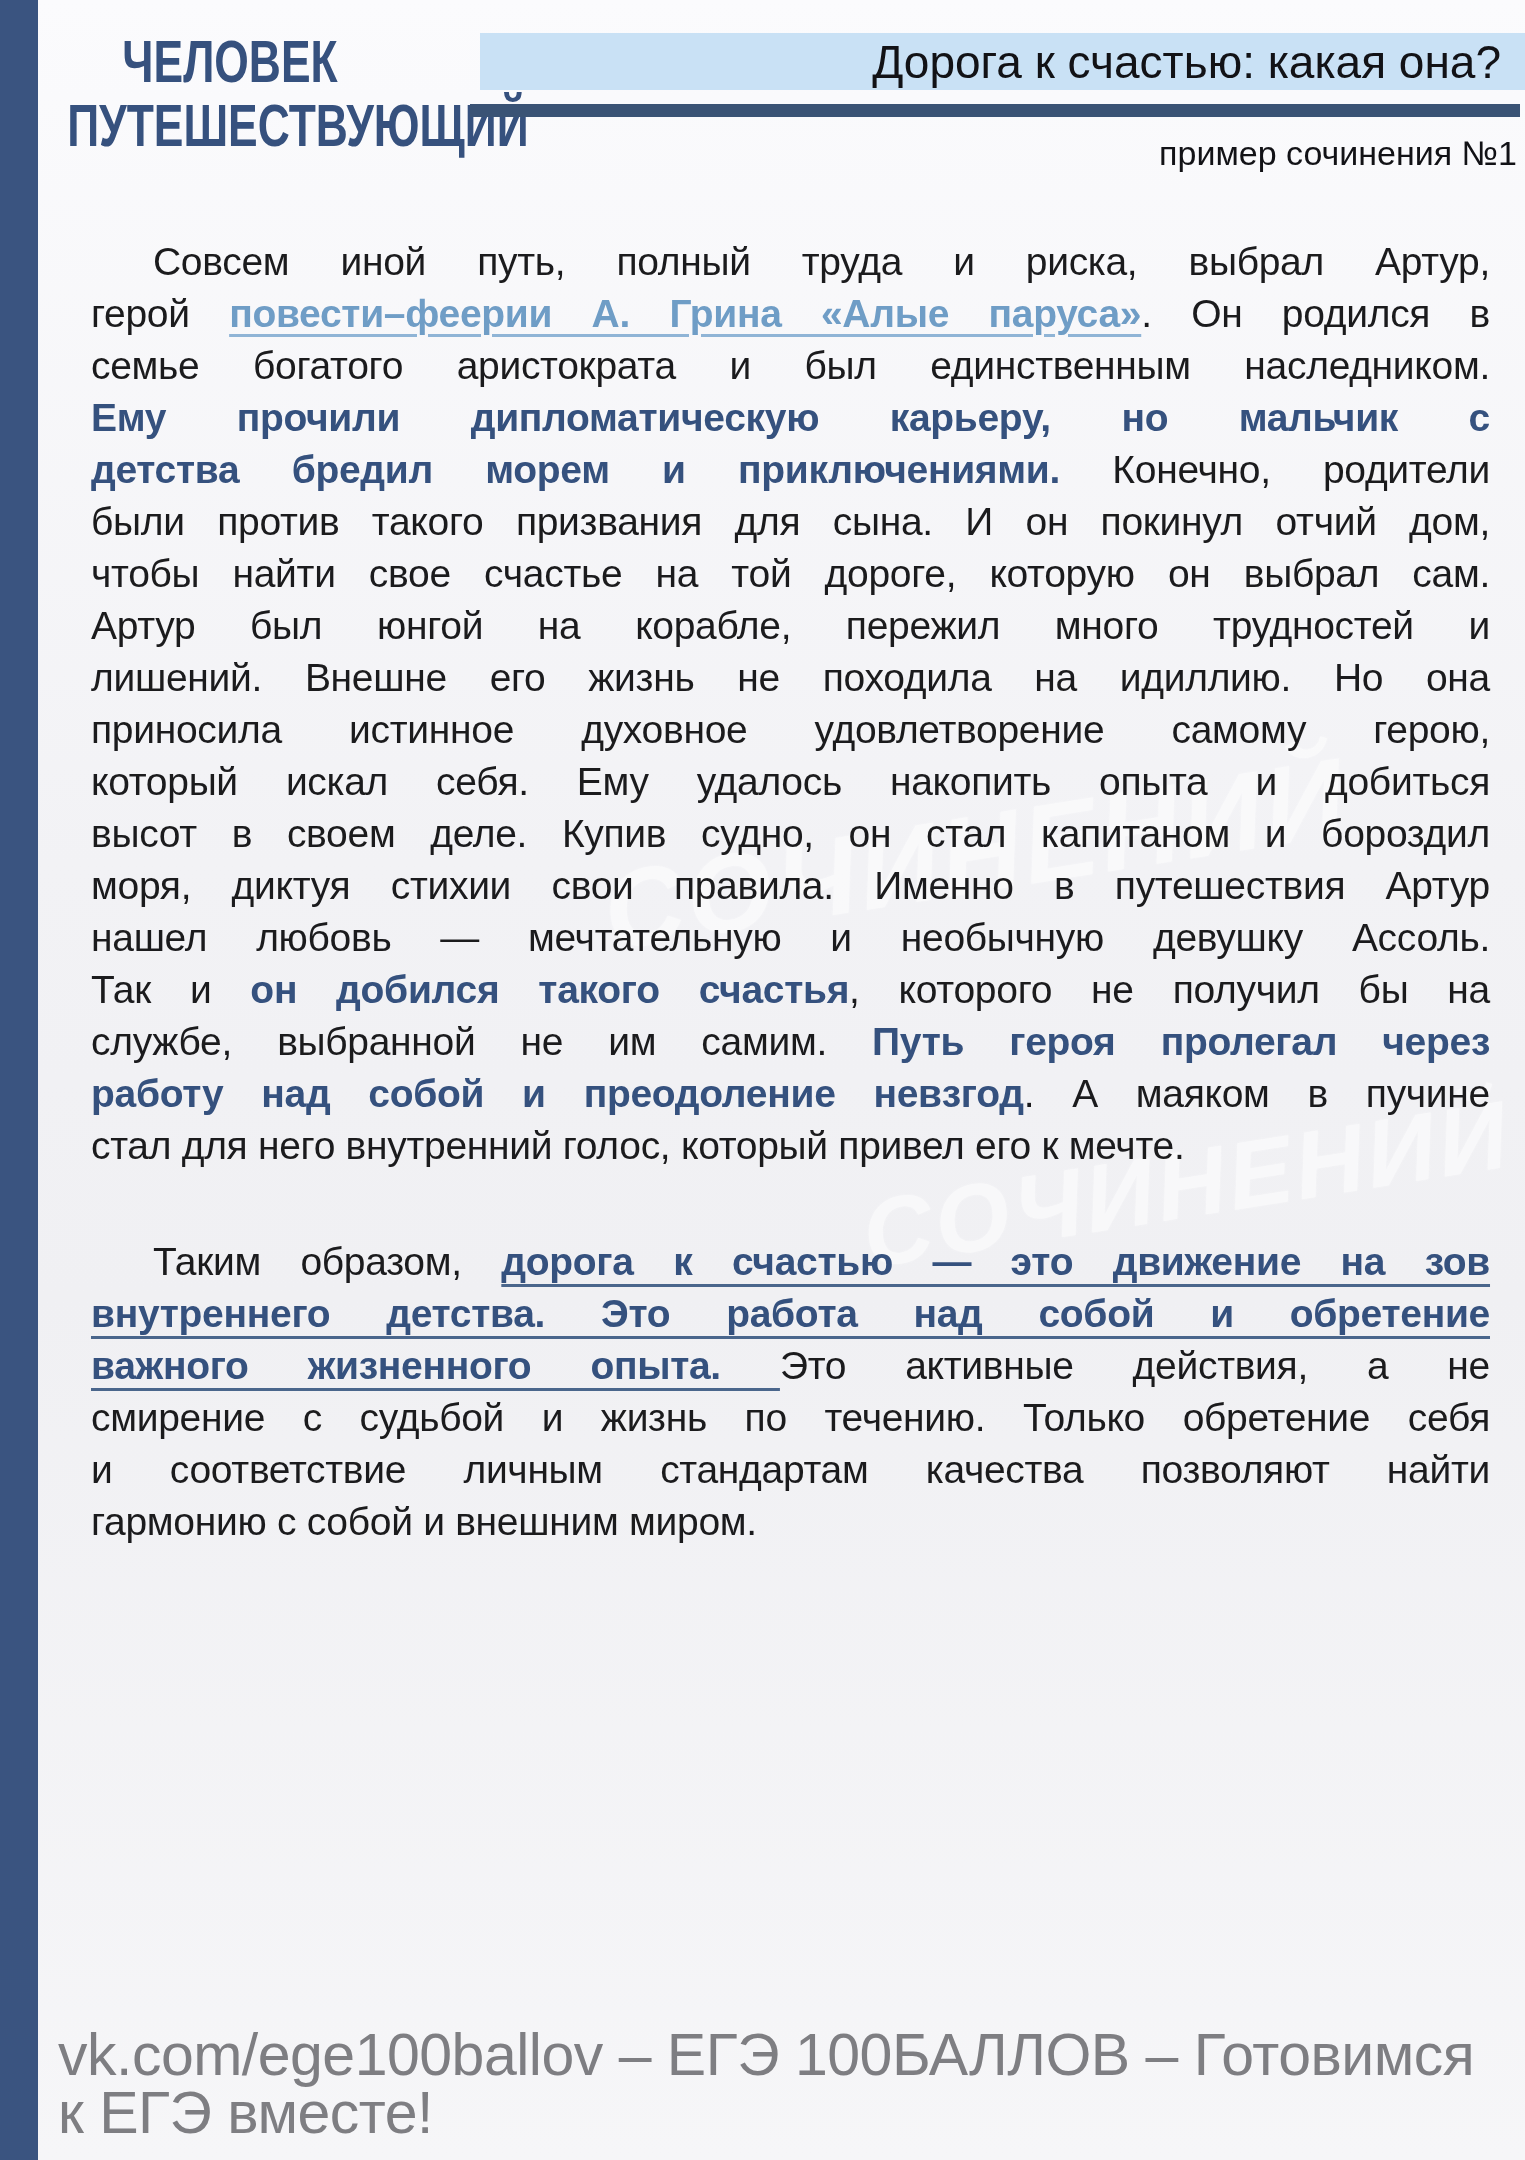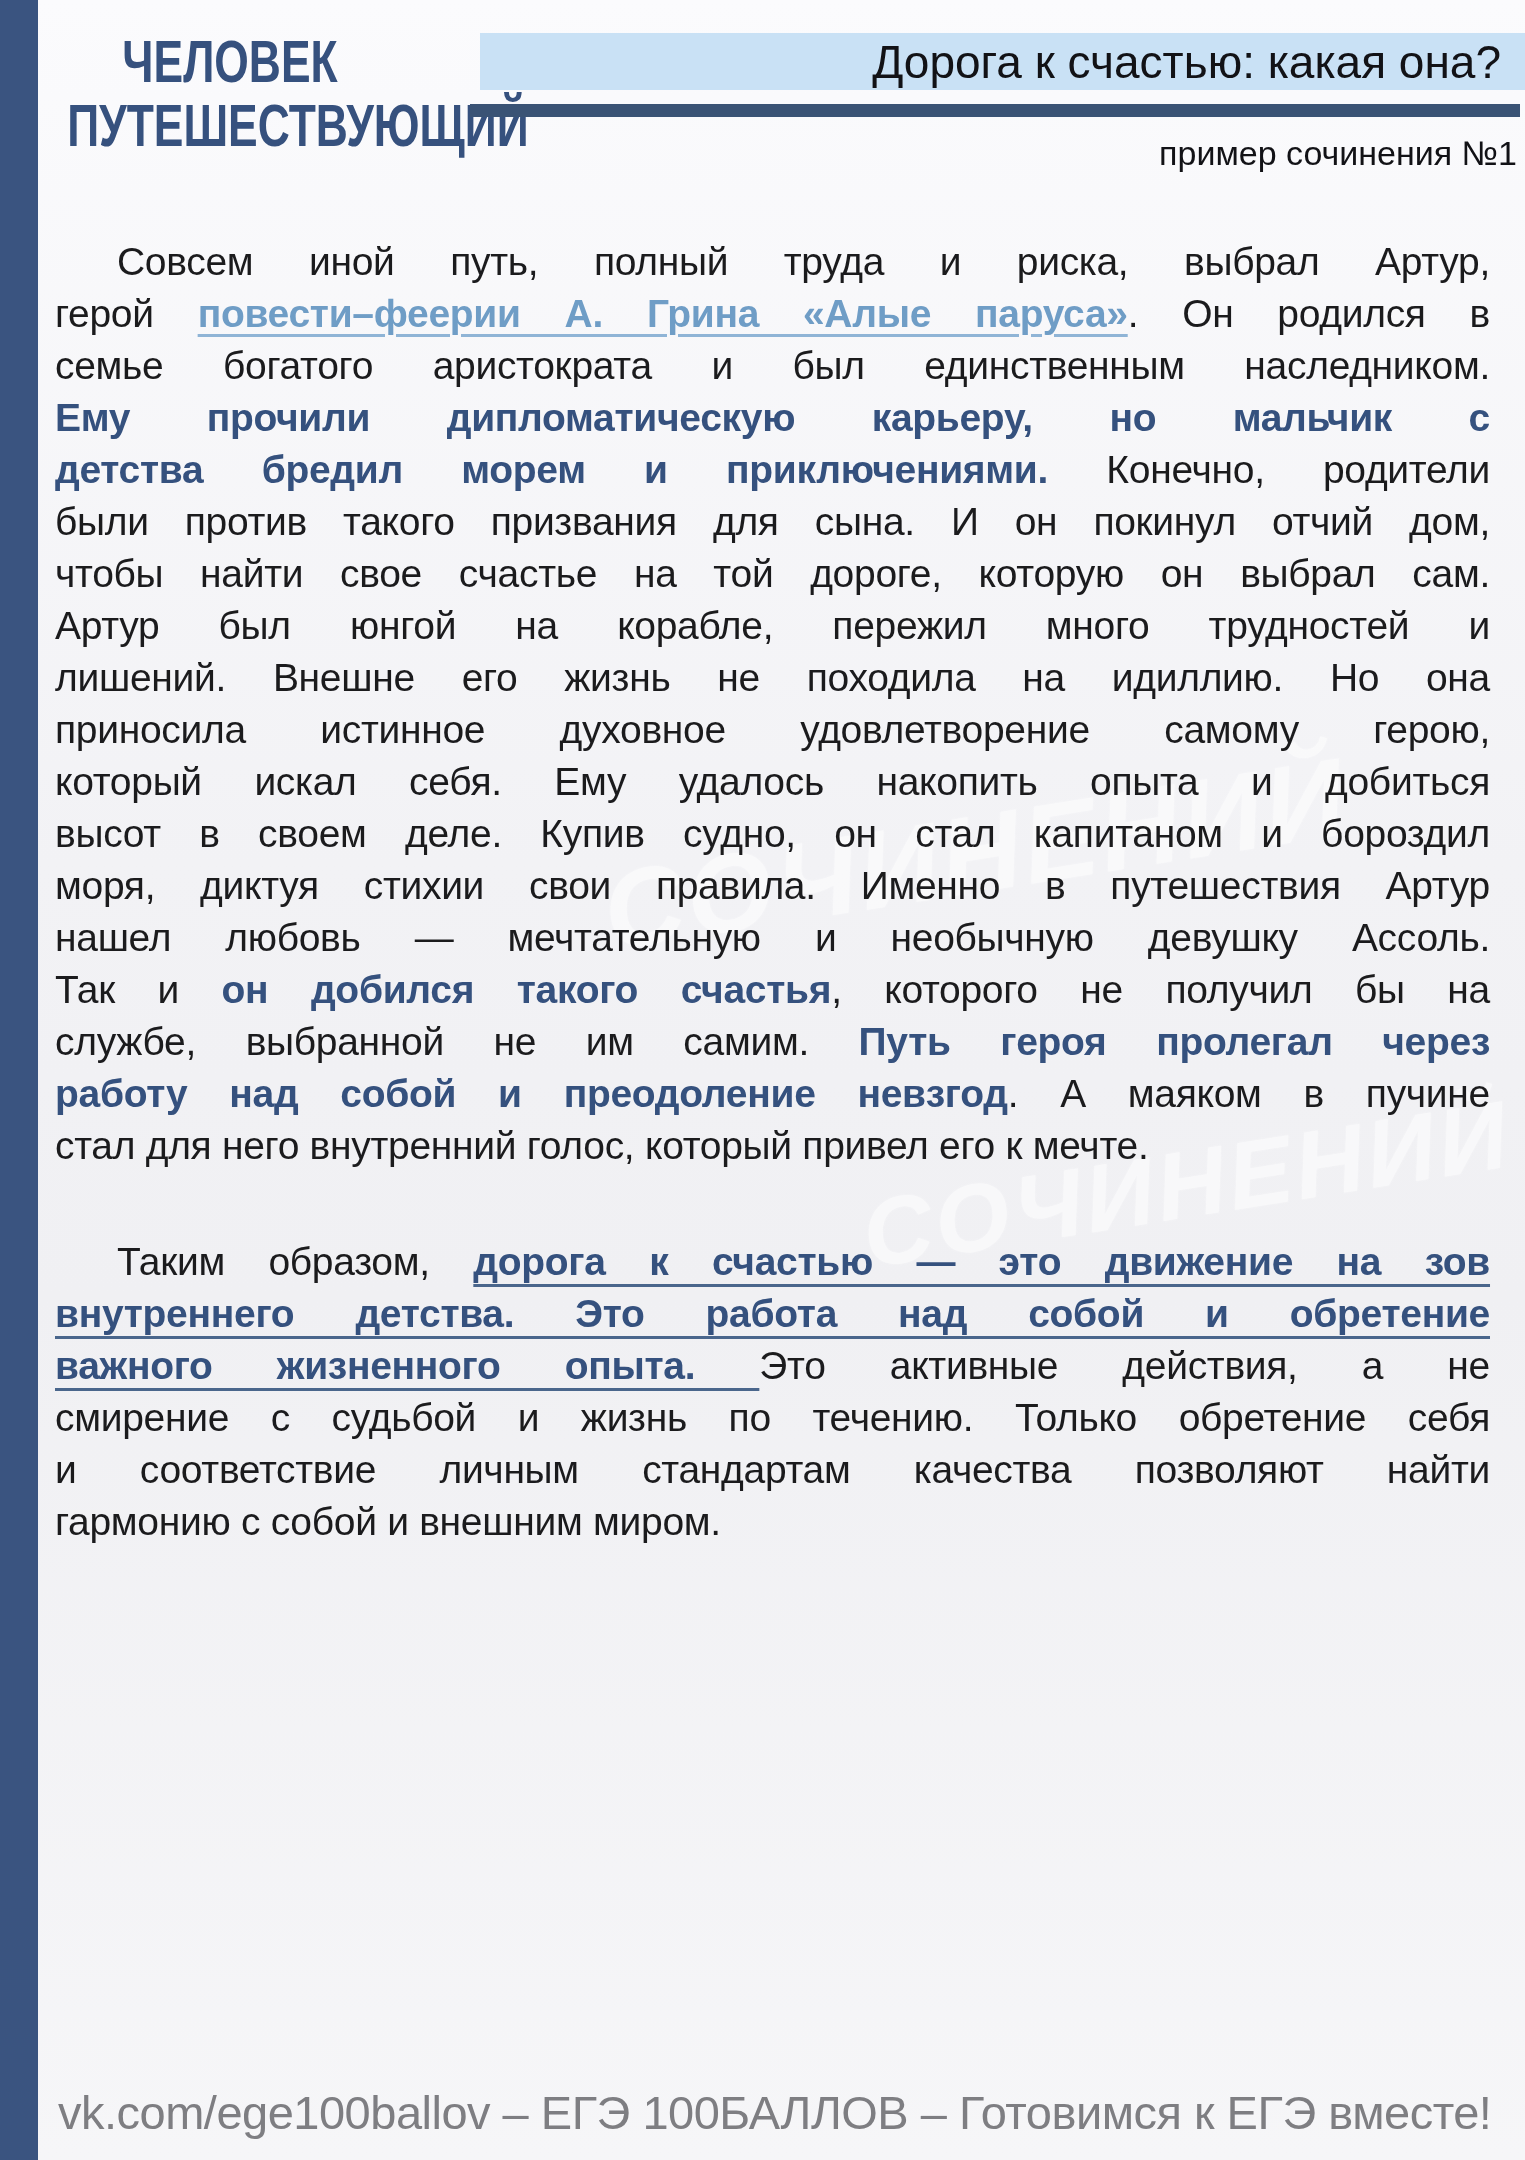--- a/index.html
+++ b/index.html
@@ -33,38 +33,38 @@
     position:absolute; color:#ffffff; opacity:0.55; font-weight:bold; font-style:italic;
     font-size:110px; transform:rotate(-9deg); letter-spacing:4px; pointer-events:none;
     text-shadow:0 0 2px #ffffff;
   }
   .wm1 { left:600px; top:790px; }
   .wm2 { left:860px; top:1130px; font-size:95px; }
 
   
   .essay { position:absolute; left:55px; top:236px; width:1435px; font-size:39px; line-height:52px; color:#1b1b1d; letter-spacing:-0.3px; }
   .para + .para { margin-top:64px; }
-  .para > .line { text-align:justify; text-align-last:justify; }
+  .para > .line { text-align:justify; text-align-last:justify;margin-left:36px; }
   .para > .line:first-child { text-indent:62px; }
   .para > .line:last-child { text-align-last:left; }
   .seg-n { color:#1b1b1d; }
   .seg-b { color:#35517e; font-weight:bold; }
   .seg-l {
     color:#6f9dc6; font-weight:bold; text-decoration:underline;
     text-decoration-thickness:3px; text-underline-offset:7px; text-decoration-color:#8fb4d6;
   }
   .seg-bu {
     color:#35517e; font-weight:bold; text-decoration:underline;
     text-decoration-thickness:3px; text-underline-offset:9px; text-decoration-color:#4a668c;
   }
 
   
   .footer {
     position:absolute; left:58px; bottom:18px; width:1440px;
-    font-size:47px; color:#7e7e82; line-height:58px; letter-spacing:-0.5px;
+    font-size:59px; color:#7e7e82; line-height:58px; letter-spacing:-0.5px;
   }
 </style>
 </head>
 <body>
 
 <div class="page">
   <div class="leftbar"></div>
 
   <div class="watermark wm1">СОЧИНЕНИЙ</div>
   <div class="watermark wm2">СОЧИНЕНИЙ</div>

